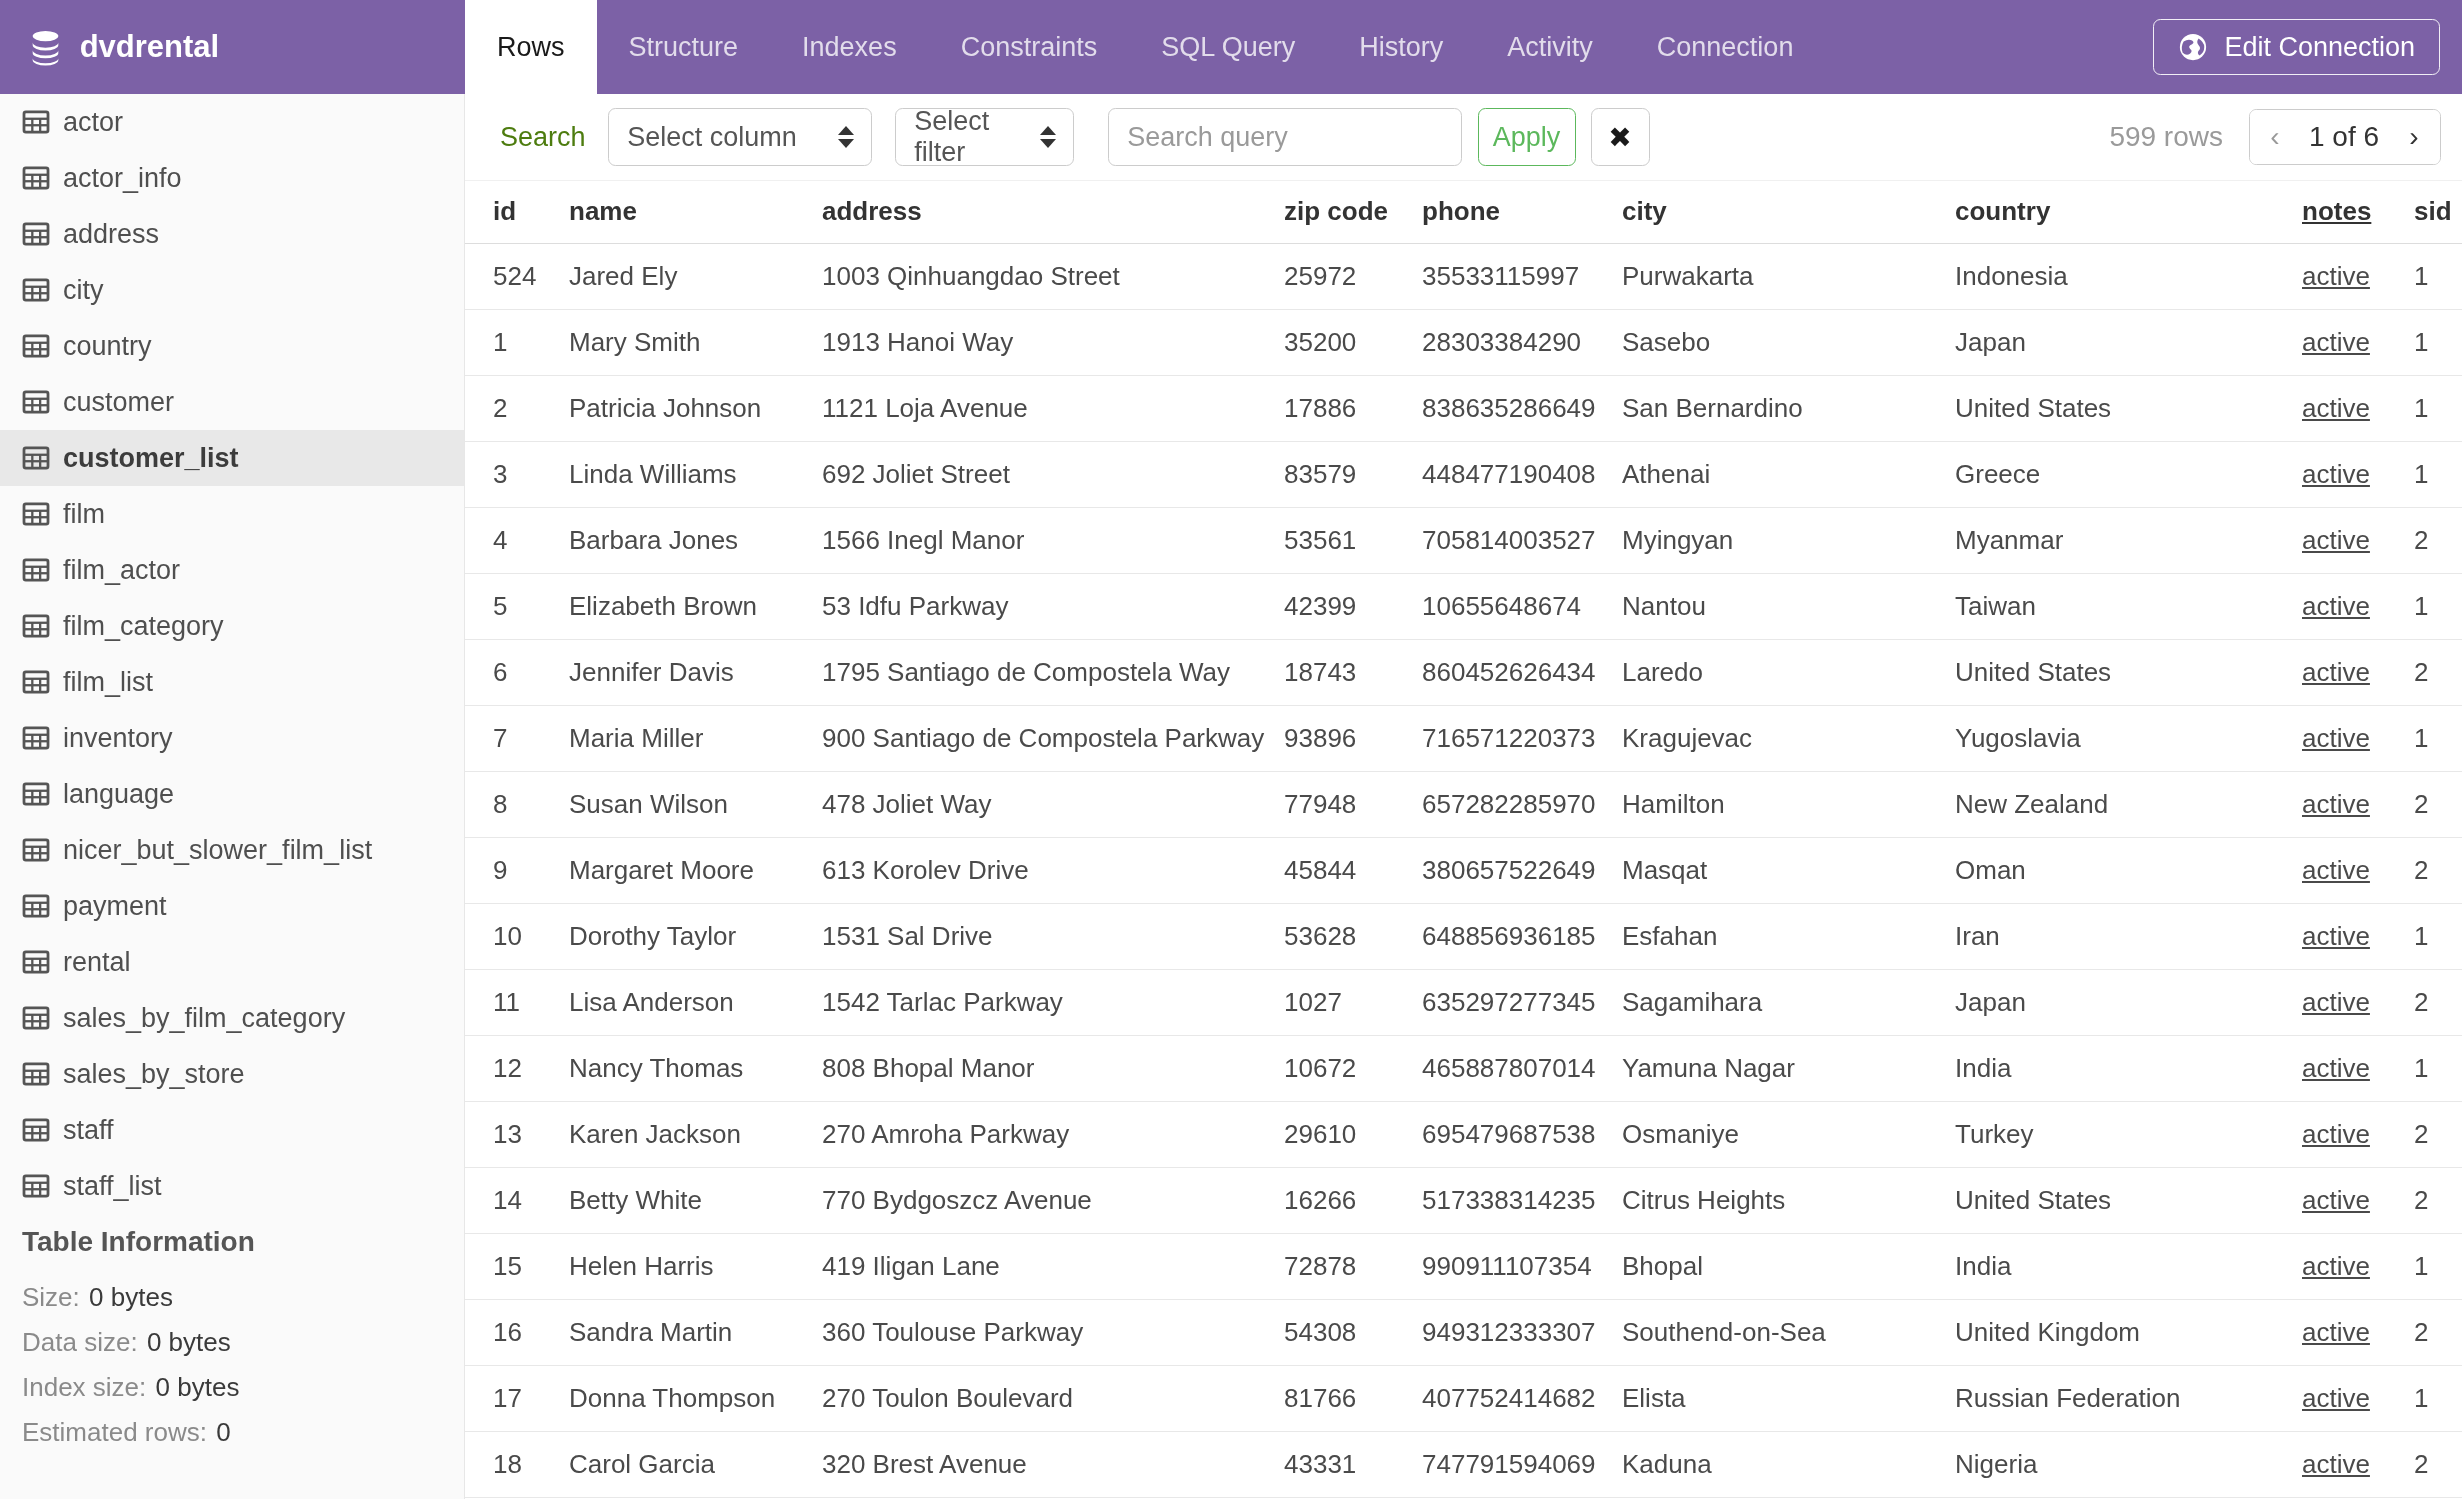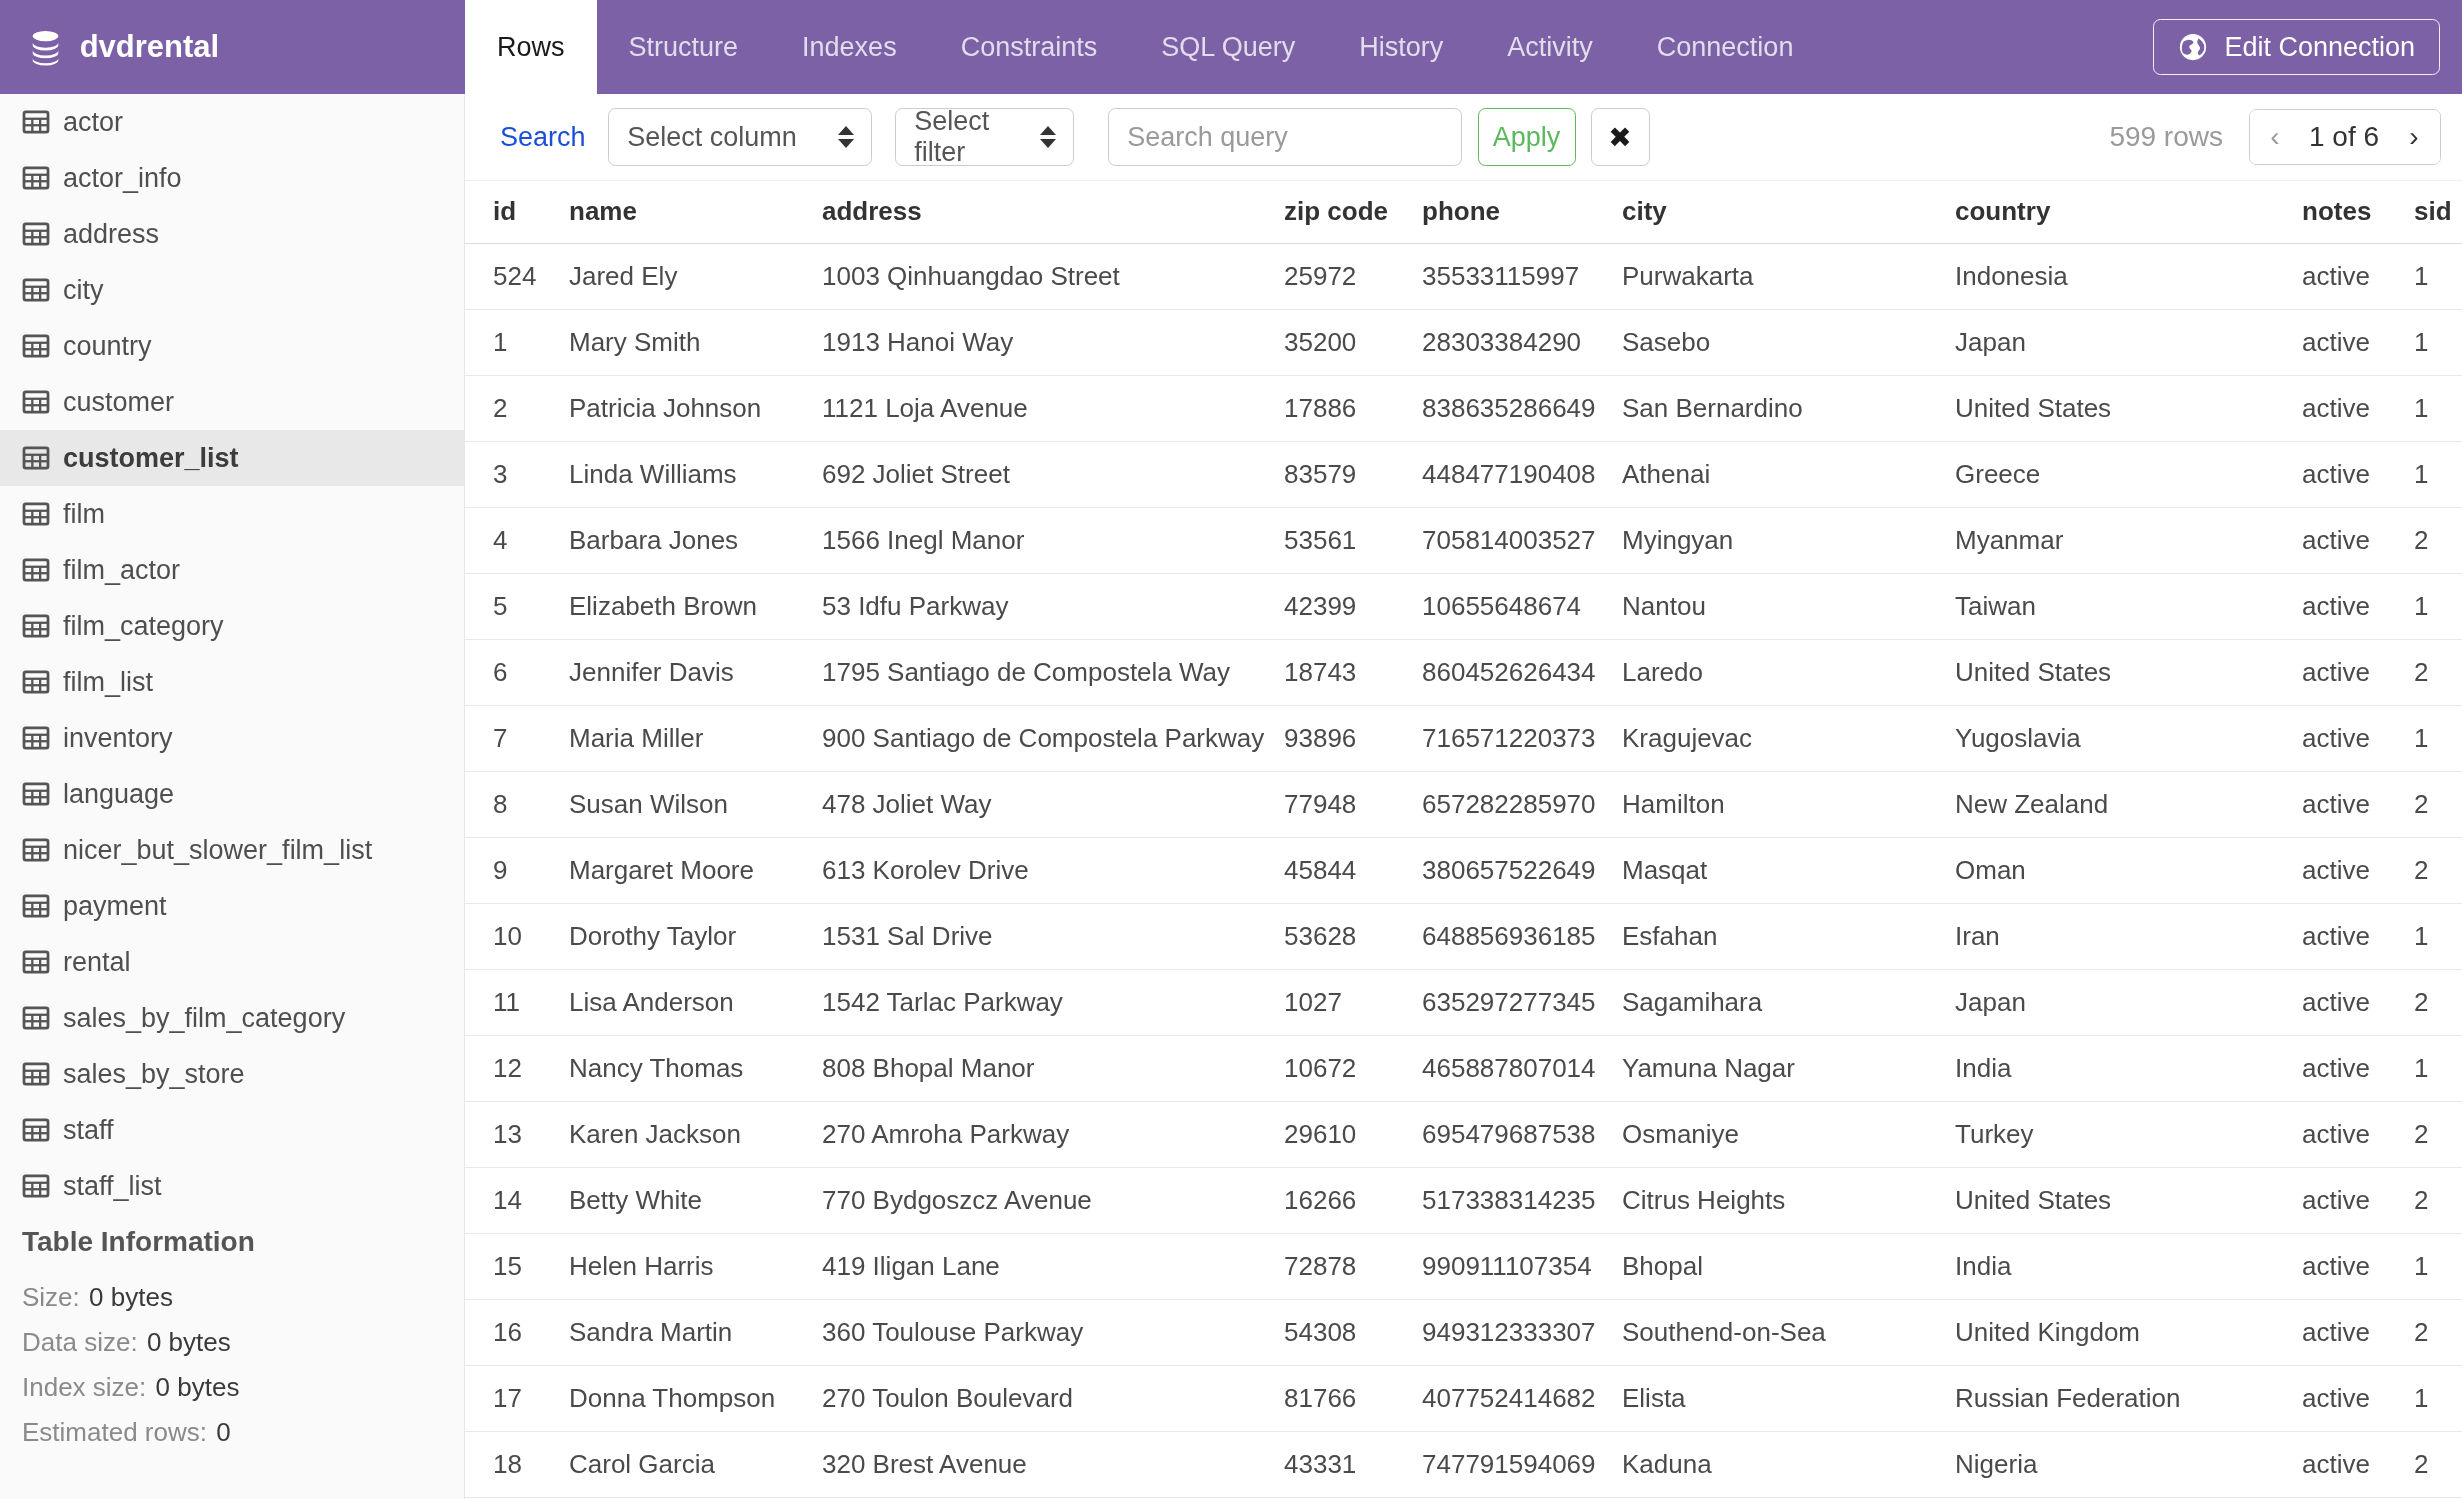--- a/index.html
+++ b/index.html
@@ -55,21 +55,21 @@
   .info-row{height:45px;font-size:26px;display:flex;align-items:center;gap:9.3px;}
   .info-row .lbl{color:#8a8a8a;}
   .info-row .val{color:#3a3a3a;}
 
   
   main{position:absolute;top:94px;left:465px;width:1998px;height:1406px;background:#fff;}
   .search-bar{
     height:87px;display:flex;align-items:center;padding:0 22px 0 35px;
     border-bottom:0.9px solid #f0f0f0;
   }
-  .search-label{font-size:27px;color:#1d4ed8;margin-right:22px;}
+  .search-label{font-size:27px;color:#4d7c0f;margin-right:22px;}
   .select{
     height:58px;border:0.9px solid #ccc;border-radius:7.4px;background:#fff;
     display:flex;align-items:center;justify-content:space-between;
     font-size:27px;color:#555;padding:0 16.7px 0 18.6px;cursor:pointer;
   }
   .select-col{width:264px;margin-right:23px;}
   .select-filter{width:179px;margin-right:34px;}
   .arrows{display:flex;flex-direction:column;gap:4.6px;margin-left:13px;}
   .arrows i{display:block;width:0;height:0;border-left:8.4px solid transparent;border-right:8.4px solid transparent;}
   .arrows i.up{border-bottom:9.3px solid #333;}
@@ -112,21 +112,21 @@
     height:66px;font-size:26px;color:#4a4a4a;border-bottom:0.9px solid #e8e8e8;
     white-space:nowrap;overflow:hidden;cursor:default;
   }
   th:nth-child(1),td:nth-child(1){width:104px;padding-left:28px;}
   th:nth-child(2),td:nth-child(2){width:253px;}
   th:nth-child(3),td:nth-child(3){width:462px;}
   th:nth-child(4),td:nth-child(4){width:138px;}
   th:nth-child(5),td:nth-child(5){width:200px;}
   th:nth-child(6),td:nth-child(6){width:333px;}
   th:nth-child(7),td:nth-child(7){width:347px;}
-  th:nth-child(8),td:nth-child(8){width:112px;}
+  th:nth-child(8),td:nth-child(8){width:112px;text-decoration:underline;}
   th:nth-child(9),td:nth-child(9){width:auto;}
 </style>
 </head>
 <body>
 
 <header>
   <div class="brand">
     <svg width="35" height="37" viewBox="0 0 24 26">
       <ellipse cx="12" cy="5" rx="9" ry="3.6" fill="#fff"></ellipse>
       <path d="M3 9.5 a9 3.6 0 0 0 18 0 v2 a9 3.6 0 0 1 -18 0 z" fill="#fff"></path>

